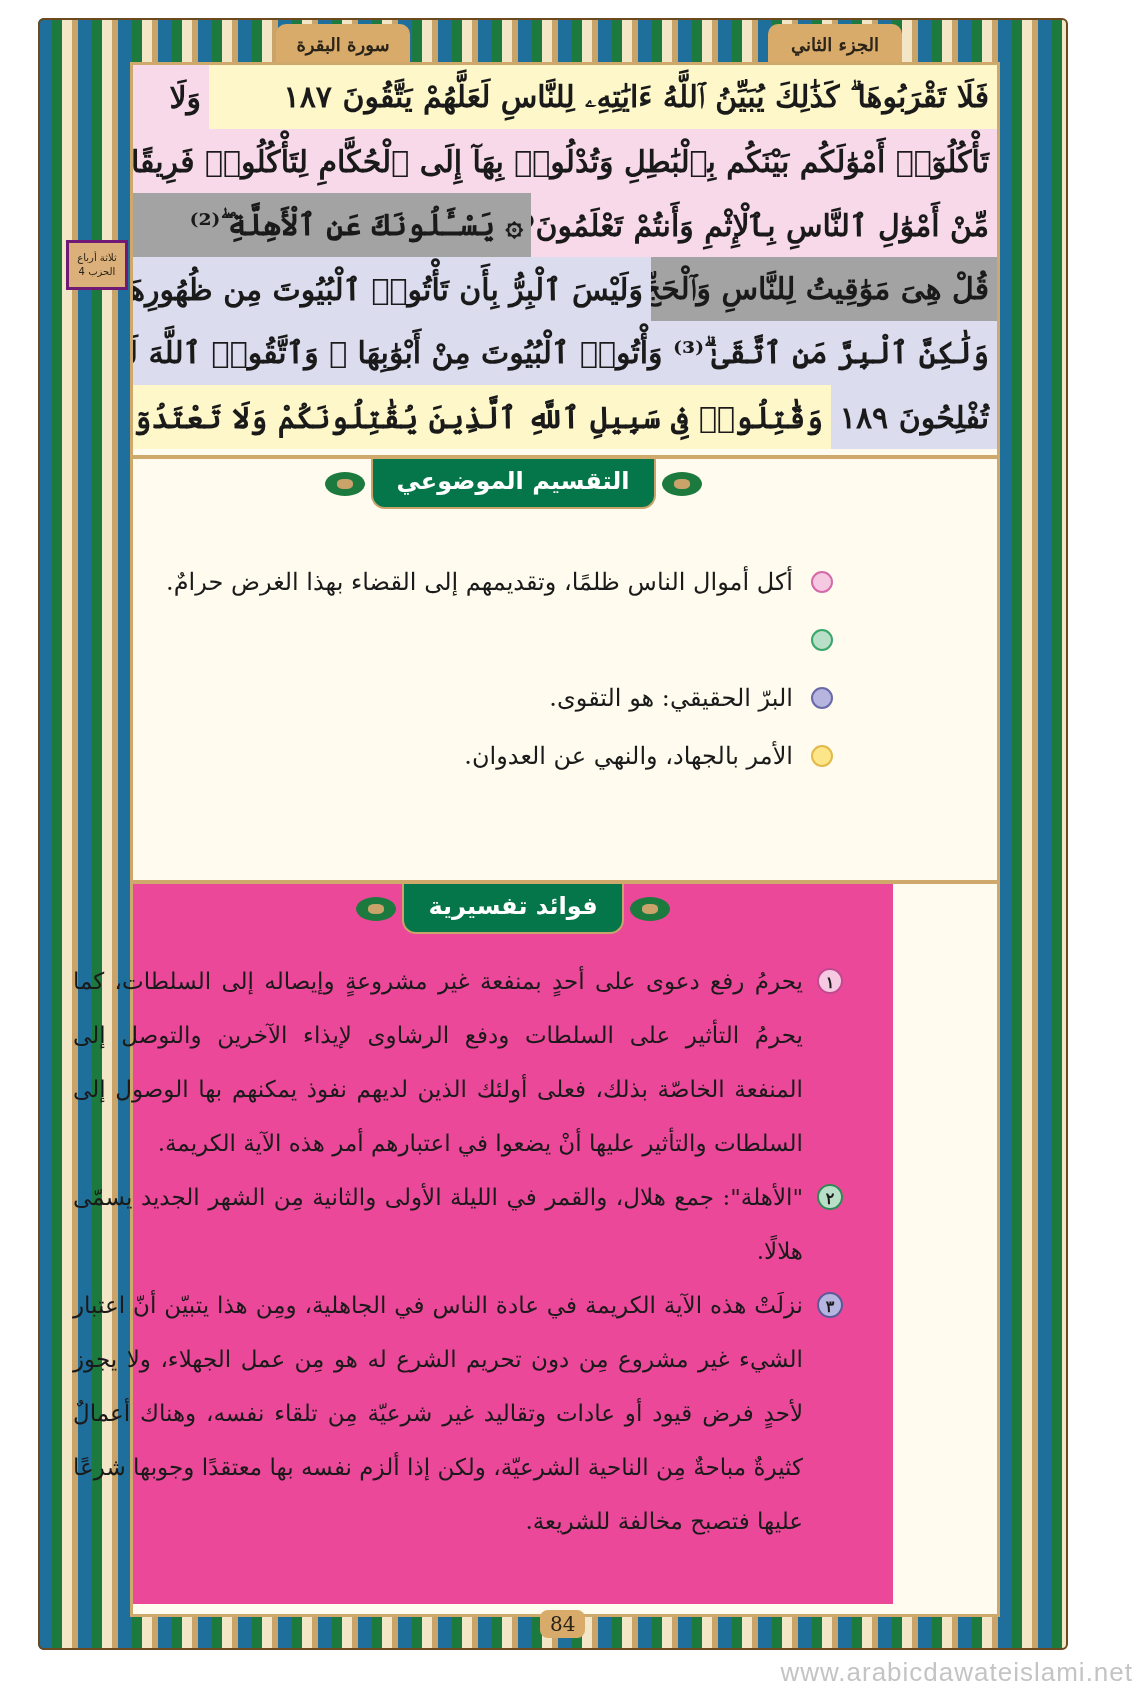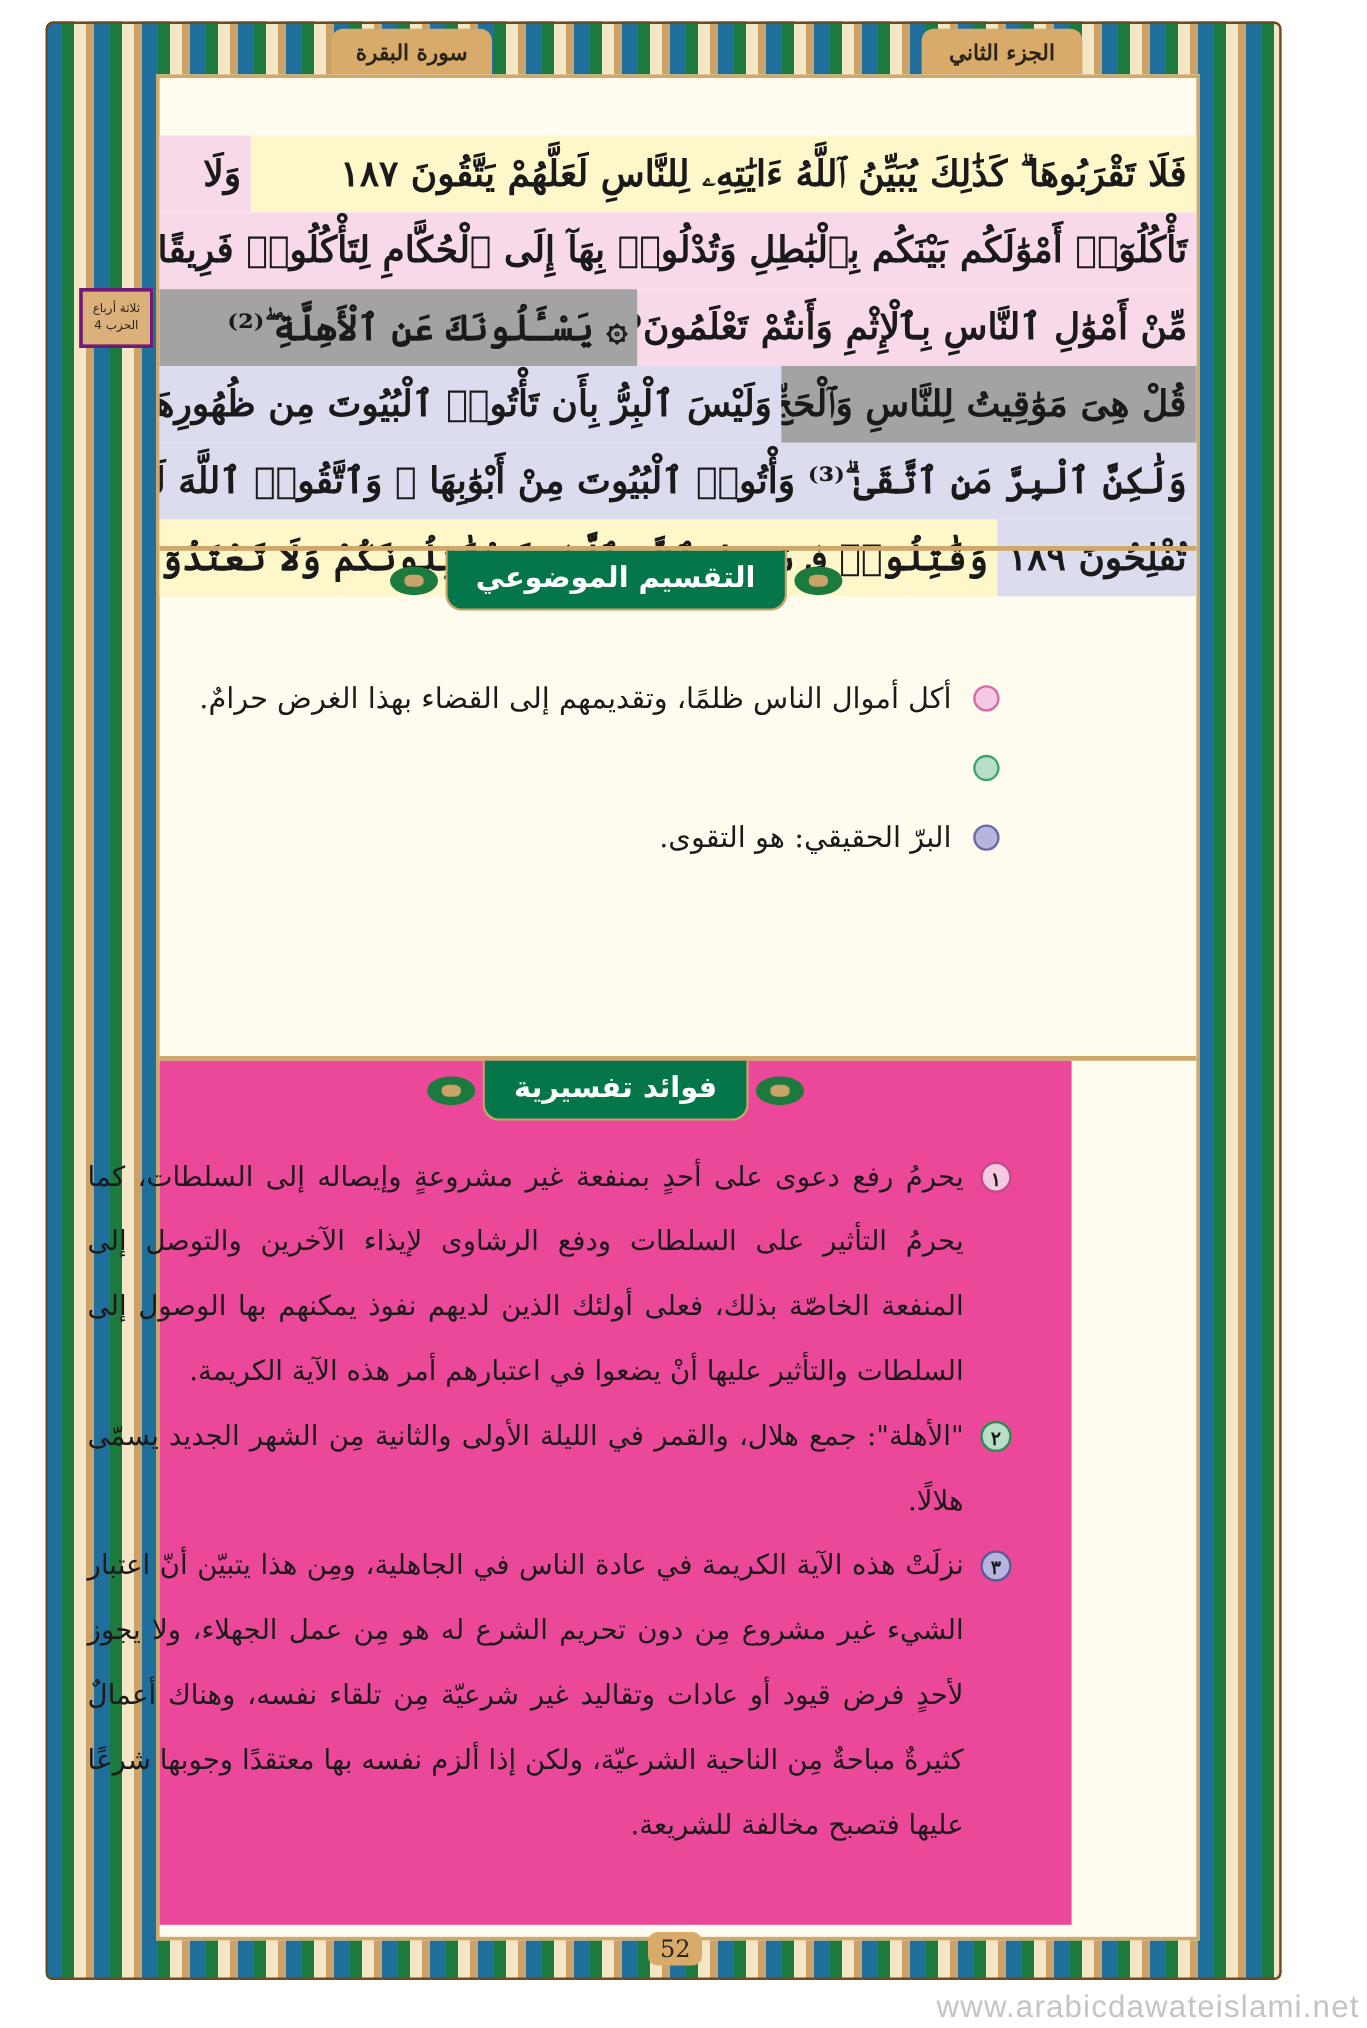--- a/index.html
+++ b/index.html
@@ -16,21 +16,21 @@
                 display:flex; align-items:center; justify-content:center; font-family:"DejaVu Serif", serif;
                 font-size:18px; font-weight:bold; color:#2b2418; padding:0 12px; }
   .tab-juz { left:768px; width:110px; }
   .tab-surah { left:276px; width:110px; }
   .side-badge { position:absolute; left:66px; top:240px; width:56px; height:44px; background:#dcb07a;
                 border:3px solid #701a75; font-size:10px; line-height:14px; text-align:center; direction:rtl;
                 display:flex; flex-direction:column; justify-content:center; color:#2b2418; }
   .quran { position:absolute; left:0; top:0; width:864px; direction:rtl; }
   .q-line { height:64px; position:relative; display:flex; direction:rtl; }
   .q-seg { height:64px; display:flex; align-items:center; font-family:"DejaVu Serif", serif; font-size:30px;
-           font-weight:bold; color:#1a1a1a; padding:0 8px; white-space:nowrap; overflow:hidden;margin-top:48px; }
+           font-weight:bold; color:#1a1a1a; padding:0 8px; white-space:nowrap; overflow:hidden; }
   .c-yellow { background:#fdf7c9; }
   .c-pink { background:#f8d9ea; }
   .c-green { background:#a3a3a3; }
   .c-purple { background:#dcdcef; }
   .divider { position:absolute; left:0; width:864px; height:4px; background:#cfa96c; }
   .section { position:absolute; left:0; width:760px; }
   .sec-title-wrap { position:absolute; left:0; right:0; display:flex; justify-content:center; align-items:center; }
   .sec-title { background:#04764a; color:#fff; font-family:"DejaVu Sans", sans-serif; font-weight:bold;
                font-size:24px; padding:8px 24px 12px; border-radius:0 0 14px 14px; border:2px solid #c9a36a;
                border-top:none; direction:rtl; }
@@ -96,20 +96,24 @@
         <span class="dot" style="background:#f6c9e2;border:2px solid #d46aa8"></span>
         <span>أكل أموال الناس ظلمًا، وتقديمهم إلى القضاء بهذا الغرض حرامٌ.</span>
       </div>
       <div class="topic">
         <span class="dot" style="background:#b9dfc8;border:2px solid #3aa66a"></span>
       </div>
       <div class="topic">
         <span class="dot" style="background:#b5b5e0;border:2px solid #6a6aa8"></span>
         <span>البرّ الحقيقي: هو التقوى.</span>
       </div>
+      <div class="topic">
+        <span class="dot" style="background:#fde68a;border:2px solid #e2b94a"></span>
+        <span>الأمر بالجهاد، والنهي عن العدوان.</span>
+      </div>
     </div>
   </div>
 
   <div class="divider" style="top:815px"></div>
 
   <div class="section" style="top:819px;height:720px;background:#ec4899">
     <div class="sec-title-wrap" style="top:0">
       <span class="orn"></span>
       <span class="sec-title">فوائد تفسيرية</span>
       <span class="orn"></span>
@@ -129,14 +133,14 @@
       </div>
     </div>
   </div>
 </div>
 
 <div class="side-badge">
   <span>ثلاثة أرباع</span>
   <span>الحزب 4</span>
 </div>
 
-<div class="page-num">52</div>
+<div class="page-num">84</div>
 <div class="watermark">www.arabicdawateislami.net</div>
 
 </body></html>

